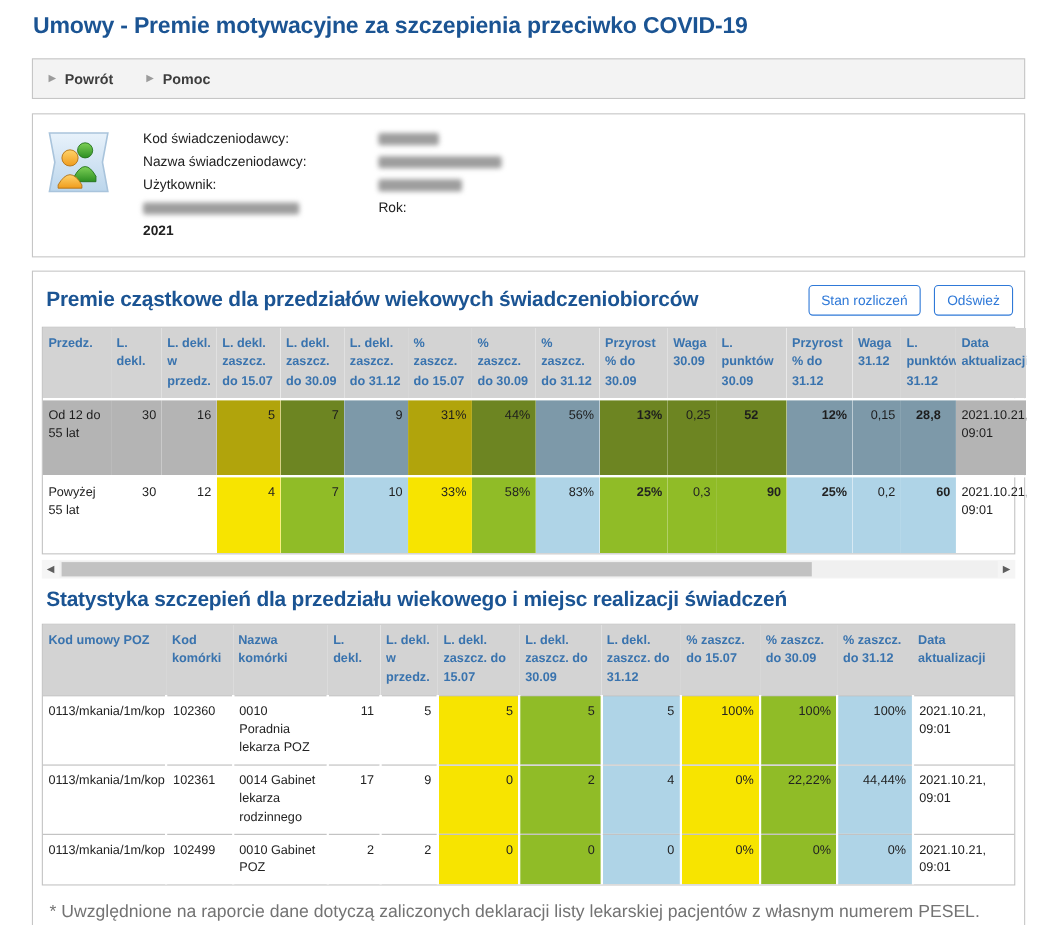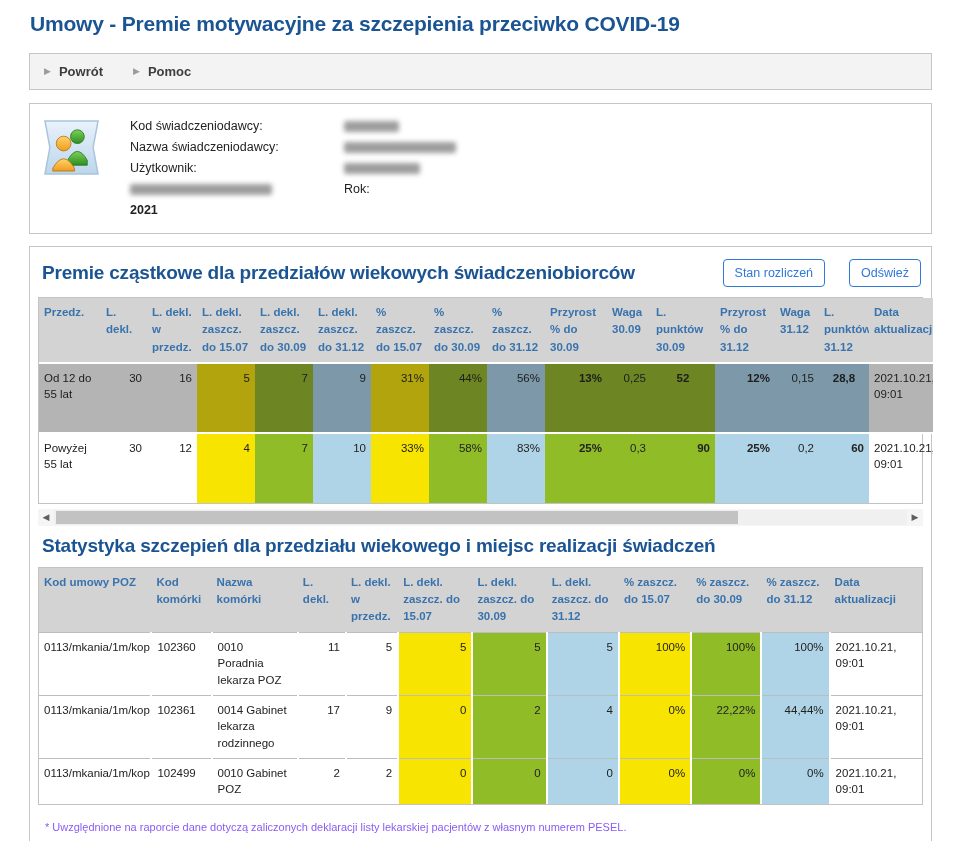--- a/index.html
+++ b/index.html
@@ -28,21 +28,21 @@
   .info-value.bold { font-weight: bold; }
   .redacted { display: inline-block; height: 11px; margin-top: 4px;
     background: #9d9d9d; border-radius: 2px; filter: blur(2.5px); }
 
   
   .main-panel { border: 1px solid #c6c6c6; margin-top: 12px; padding: 8px 8px 12px 8px; }
   .section-header { display: flex; align-items: center; justify-content: space-between;
     margin: 4px 2px 10px 4px; }
   .section-title { color: #1b5493; font-size: 19px; font-weight: bold; margin: 0;
     letter-spacing: -0.2px; }
-  .section-buttons { display: flex; gap: 24px; }
+  .section-buttons { display: flex; gap: 12px; }
   .btn { background: #fff; border: 1px solid #2f79d8; color: #2f79d8;
     border-radius: 4px; font-size: 12.5px; padding: 6px 11px; cursor: pointer;
     font-family: "Liberation Sans", sans-serif; }
 
   .table-wrap { border: 1px solid #c3c3c3; }
   table { border-collapse: collapse; table-layout: fixed; width: 100%;
     font-size: 11.5px; }
   th { background: #d3d3d3; color: #3973ae; font-weight: bold; text-align: left;
     vertical-align: top; padding: 6px 5px; line-height: 1.5; overflow: hidden; }
   td { vertical-align: top; padding: 6px 5px; line-height: 1.45; overflow: hidden; }
@@ -57,21 +57,21 @@
 
   
   .hscroll { height: 17px; margin: 5px 0 9px 0; display: flex; align-items: center;
     background: #f5f5f5; }
   .scroll-arrow { color: #5f5f5f; font-size: 9px; width: 16px; text-align: center;
     cursor: pointer; line-height: 1; }
   .scroll-track { flex: 1; height: 15px; position: relative; background: #f0f0f0; }
   .scroll-thumb { position: absolute; left: 2px; top: 1px; height: 13px; width: 80%;
     background: #c2c2c2; cursor: pointer; }
 
-  .footnote { font-size: 11px; color: #8b5cf6; margin: 16px 2px 4px 7px; }
+  .footnote { font-size: 16px; color: #737373; margin: 16px 2px 4px 7px; }
 </style>
 </head>
 <body>
 
 <div class="content">
 
   <h1 class="page-title">Umowy - Premie motywacyjne za szczepienia przeciwko COVID-19</h1>
 
   <div class="nav-bar">
     <div class="nav-item">

